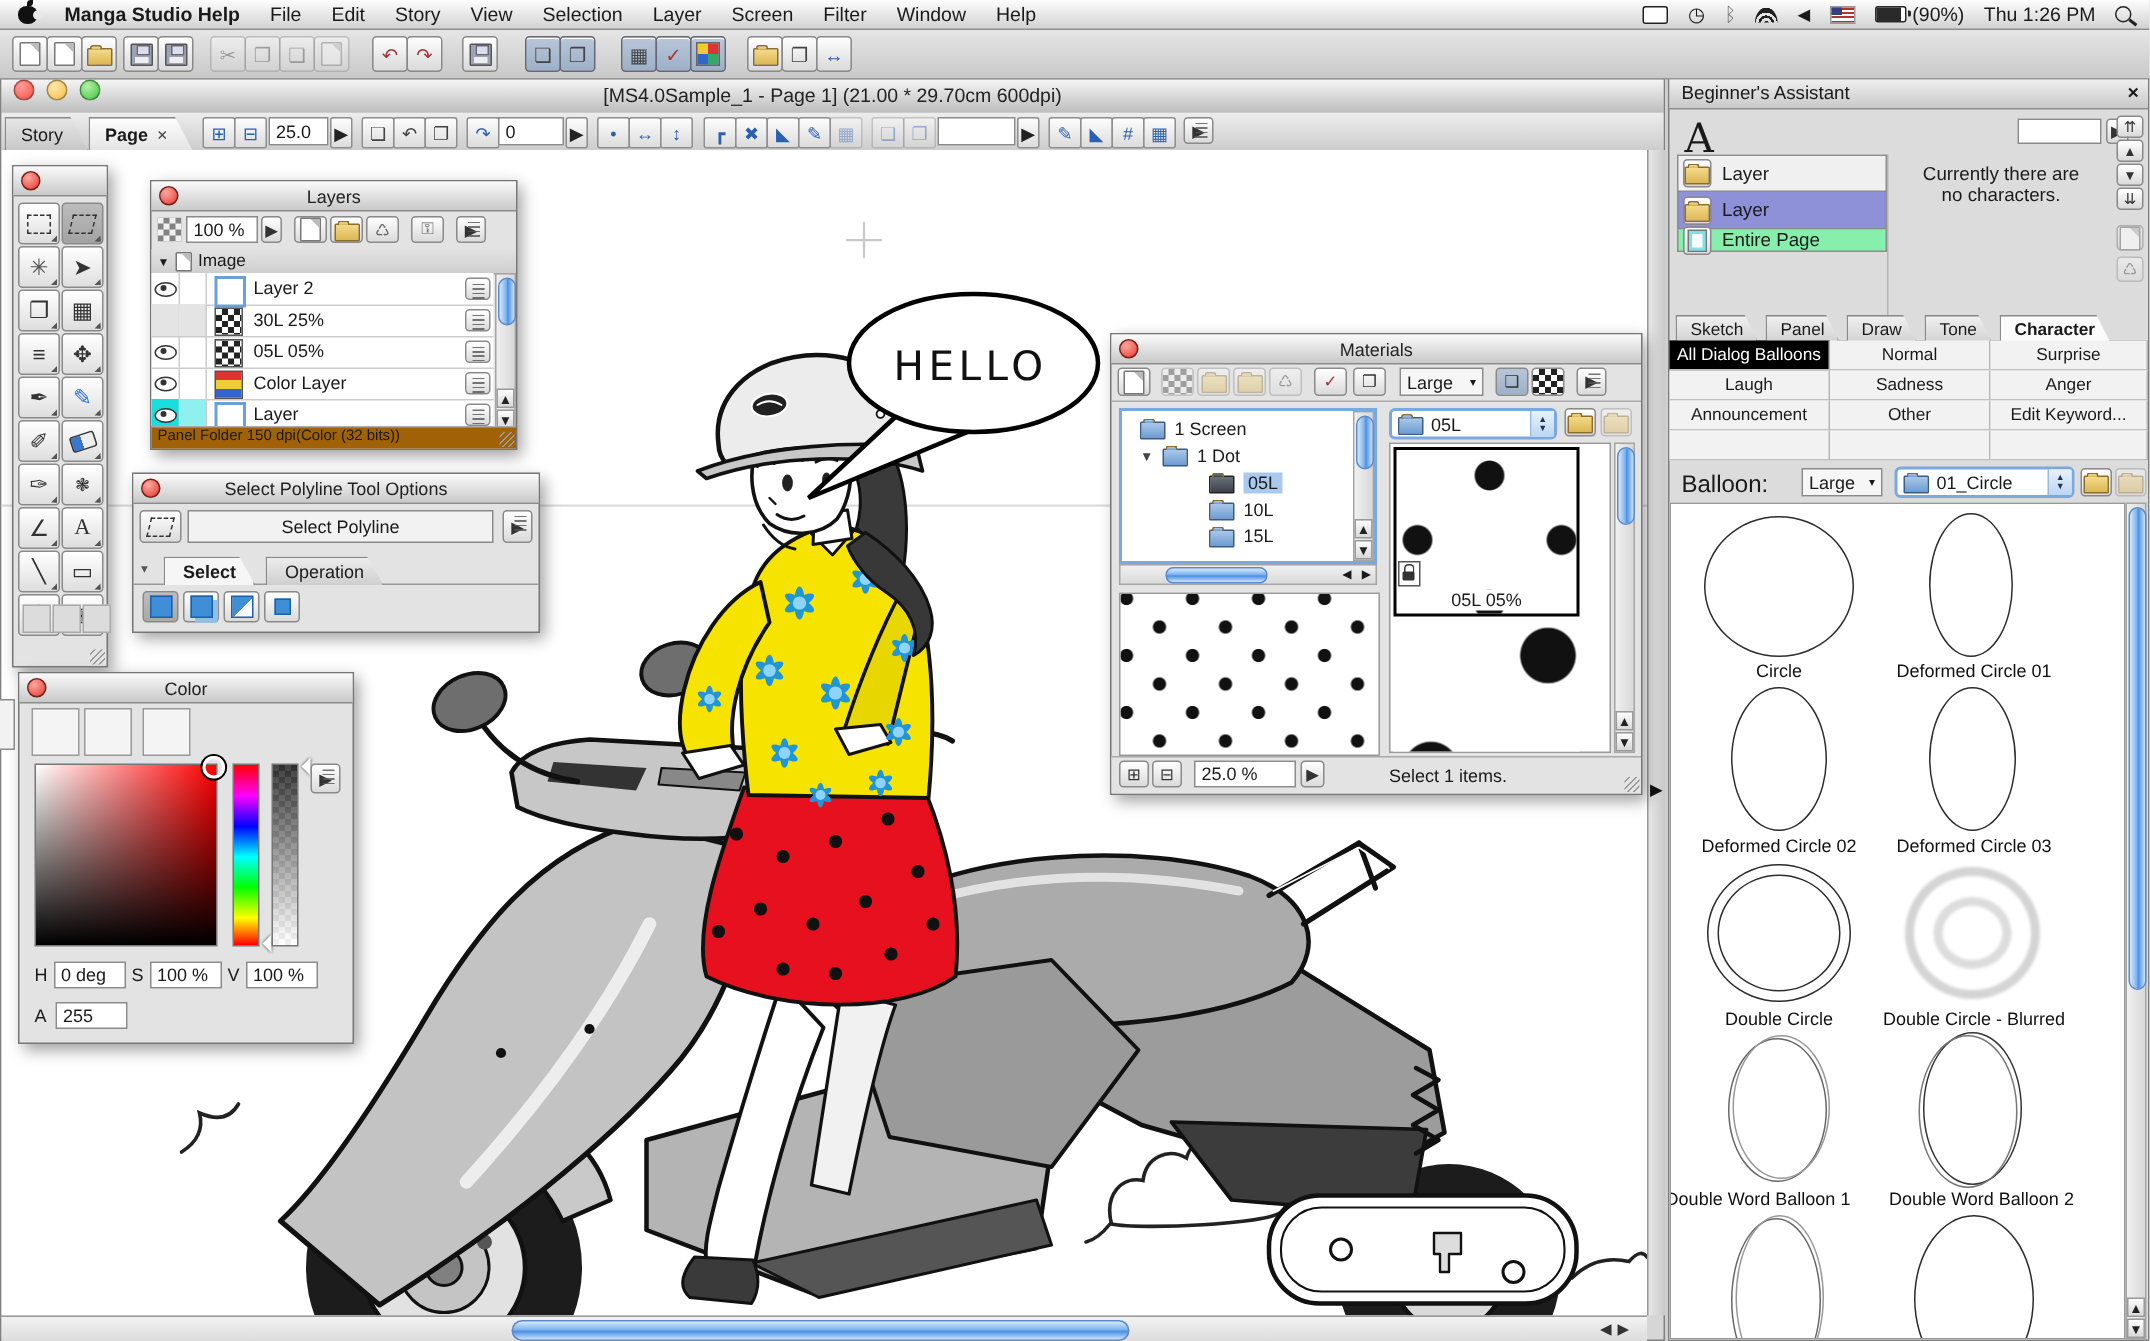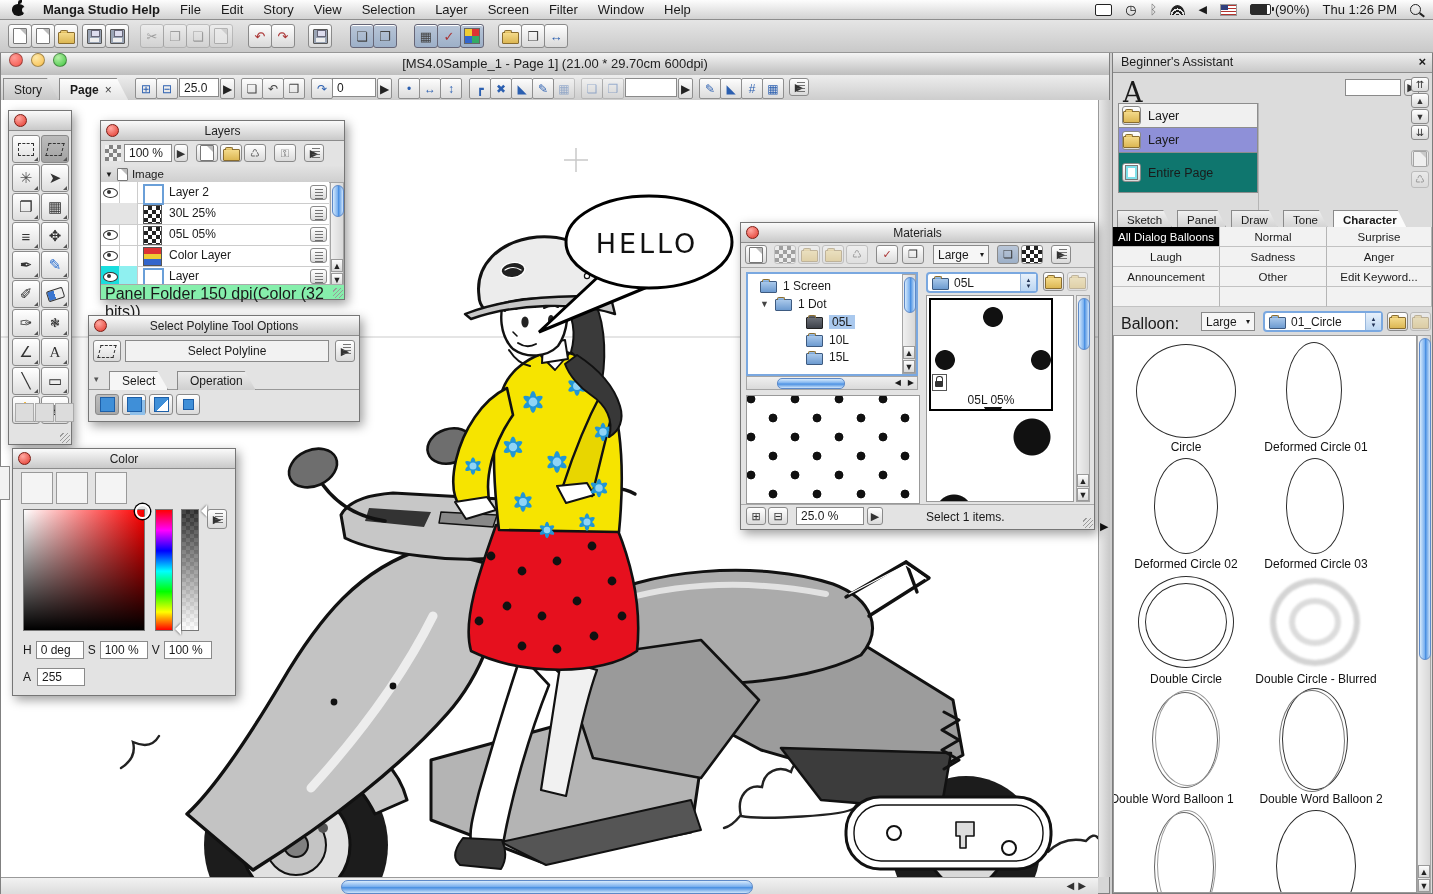--- a/index.html
+++ b/index.html
@@ -107,21 +107,21 @@
   .toolgrid{position:absolute;left:3px;top:24px;display:grid;grid-template-columns:28px 28px;grid-auto-rows:28px;gap:1px}
   .tool{border:1px solid #8a8a8a;border-radius:3px;background:linear-gradient(#fff,#dedede);
     display:flex;align-items:center;justify-content:center;font-size:15px;color:#333;box-sizing:border-box;position:relative}
   .tool.sel{background:linear-gradient(#bcbcbc,#a2a2a2)}
   .tool::after{content:"";position:absolute;right:1px;bottom:1px;border:2.5px solid;border-color:transparent #555 #555 transparent}
   .marquee{width:14px;height:11px;border:1.4px dashed #333}
   
   .stab{position:absolute;height:18px;padding:0 12px;font-size:12px;display:flex;align-items:center;
     background:linear-gradient(#ececec,#cfcfcf);border:1px solid #8a8a8a;border-bottom:none;
     clip-path:polygon(0 0,calc(100% - 11px) 0,100% 100%,0 100%)}
-  .stab.active{background:#f6f6f6;font-weight:normal}
+  .stab.active{background:#f6f6f6;font-weight:bold}
   .bluesq{width:13px;height:13px;background:#3f8fd8;border:1px solid #1d5fa8}
   
   .assistant{position:absolute;left:1112px;top:50px;width:321px;height:844px;background:#dcdcdc;
     border:1px solid #7d7d7d;box-sizing:border-box;z-index:20}
   .atitle{height:21px;background:linear-gradient(#f2f2f2,#c9c9c9);border-bottom:1px solid #8d8d8d;
     display:flex;align-items:center;font-size:12.5px;padding-left:8px;position:relative}
   .atab{position:absolute;height:17px;padding:0 9px;font-size:11.5px;display:flex;align-items:center;
     background:linear-gradient(#f0f0f0,#d2d2d2);border:1px solid #8a8a8a;border-bottom:none;
     clip-path:polygon(0 0,calc(100% - 9px) 0,100% 100%,0 100%)}
   .atab.active{background:#fbfbfb;font-weight:bold}
@@ -532,21 +532,21 @@
       <span style="position:absolute;left:42px;top:2px;width:17px;height:17px;border:2px solid #6a9fd8;background:#fff"></span>
       <span style="position:absolute;left:68px;top:3px;font-size:12px">Layer</span>
       <span class="pbtn pmenu" style="position:absolute;right:2px;top:3px;height:15px;width:17px"></span>
     </div>
   </div>
   <div class="vscroll" style="right:0;top:61px;height:105px">
     <span class="vthumb" style="top:2px;height:30px"></span>
     <span class="sarrow" style="position:absolute;bottom:14px;left:0;right:0">▲</span>
     <span class="sarrow" style="position:absolute;bottom:0;left:0;right:0">▼</span>
   </div>
-  <div style="position:absolute;left:0;bottom:0;right:0;height:14px;background:#86efac;border-top:1px solid #aaa;font-size:16px;padding-left:4px">
+  <div style="position:absolute;left:0;bottom:0;right:0;height:14px;background:#a16207;border-top:1px solid #aaa;font-size:10px;padding-left:4px">
     <span>Panel Folder 150 dpi(Color (32 bits))</span>
   </div>
   <span class="grip"></span>
 </div>
 
 <div class="palette" style="left:88px;top:315px;width:272px;height:107px">
   <div class="ptitle">
     <span class="reddot"></span>
     <span class="cap">Select Polyline Tool Options</span>
   </div>
@@ -740,28 +740,32 @@
           <span class="foldic"></span>
         </span>
       <span>Layer</span>
     </div>
     <div style="height:25px;border:1px solid #8d8d8d;border-top:none;background:#8e90d8;display:flex;align-items:center;gap:7px;padding-left:3px;font-size:12.5px;box-sizing:border-box">
       <span class="pbtn" style="width:19px;height:19px">
           <span class="foldic"></span>
         </span>
       <span>Layer</span>
     </div>
-    <div style="height:40px;border:1px solid #8d8d8d;border-top:none;background:#0f766e;display:flex;align-items:center;gap:7px;padding-left:3px;font-size:12.5px;box-sizing:border-box">
+    <div style="height:15px;border:1px solid #8d8d8d;border-top:none;background:#86efac;display:flex;align-items:center;gap:7px;padding-left:3px;font-size:12.5px;box-sizing:border-box">
       <span class="pbtn" style="width:19px;height:19px">
           <span style="width:11px;height:13px;background:#fff;border:1px solid #777;box-shadow:inset 0 0 0 2px #7fe0ea"></span>
         </span>
       <span>Entire Page</span>
     </div>
   </div>
 
+  <div style="position:absolute;left:146px;top:52px;width:150px;height:140px;text-align:center;font-size:12.5px;padding-top:6px">
+    <div>Currently there are</div>
+    <div>no characters.</div>
+  </div>
 
   <div style="position:absolute;right:3px;top:26px;width:18px">
     <span class="pbtn" style="height:15px;margin-bottom:1px;font-size:10px">⇈</span>
     <span class="pbtn" style="height:15px;margin-bottom:1px;font-size:9px">▲</span>
     <span class="pbtn" style="height:15px;margin-bottom:1px;font-size:9px">▼</span>
     <span class="pbtn" style="height:15px;margin-bottom:10px;font-size:10px">⇊</span>
     <span class="pbtn" style="height:17px;margin-bottom:4px;opacity:.55">
         <span class="pageic"></span>
       </span>
     <span class="pbtn" style="height:17px;opacity:.4">♺</span>

